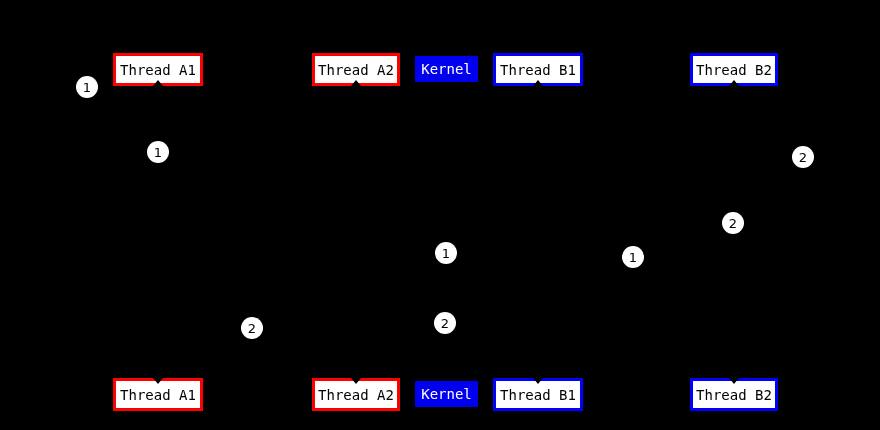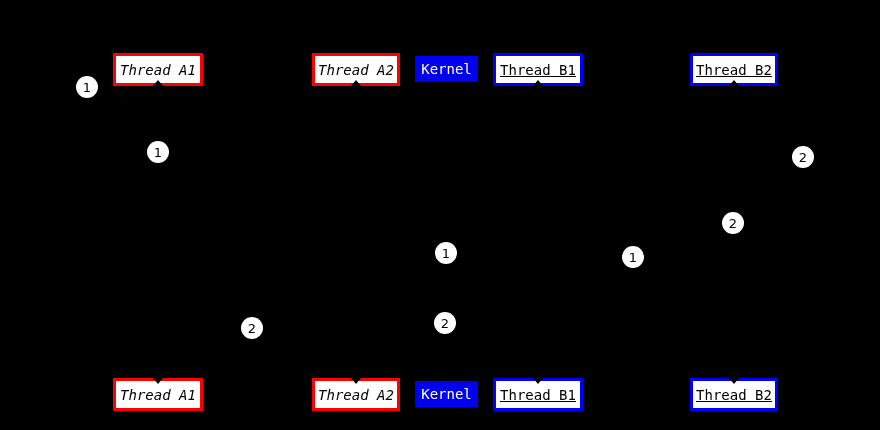--- a/index.html
+++ b/index.html
@@ -19,27 +19,25 @@
     align-items: center;
     justify-content: center;
     white-space: nowrap;
     font-size: 14px;
     line-height: 1;
   }
   .pbox.red {
     background: var(--box-fill);
     border: 3px solid var(--red);
     color: var(--box-text);
-    font-style: italic;
   }
   .pbox.blue {
     background: var(--box-fill);
     border: 3px solid var(--blue);
     color: var(--box-text);
-    text-decoration: underline;
   }
   .pbox.kernel {
     background: var(--kernel-fill);
     border: none;
     color: var(--kernel-text);
     text-align: center;
   }
   .notch {
     position: absolute;
     width: 0;

